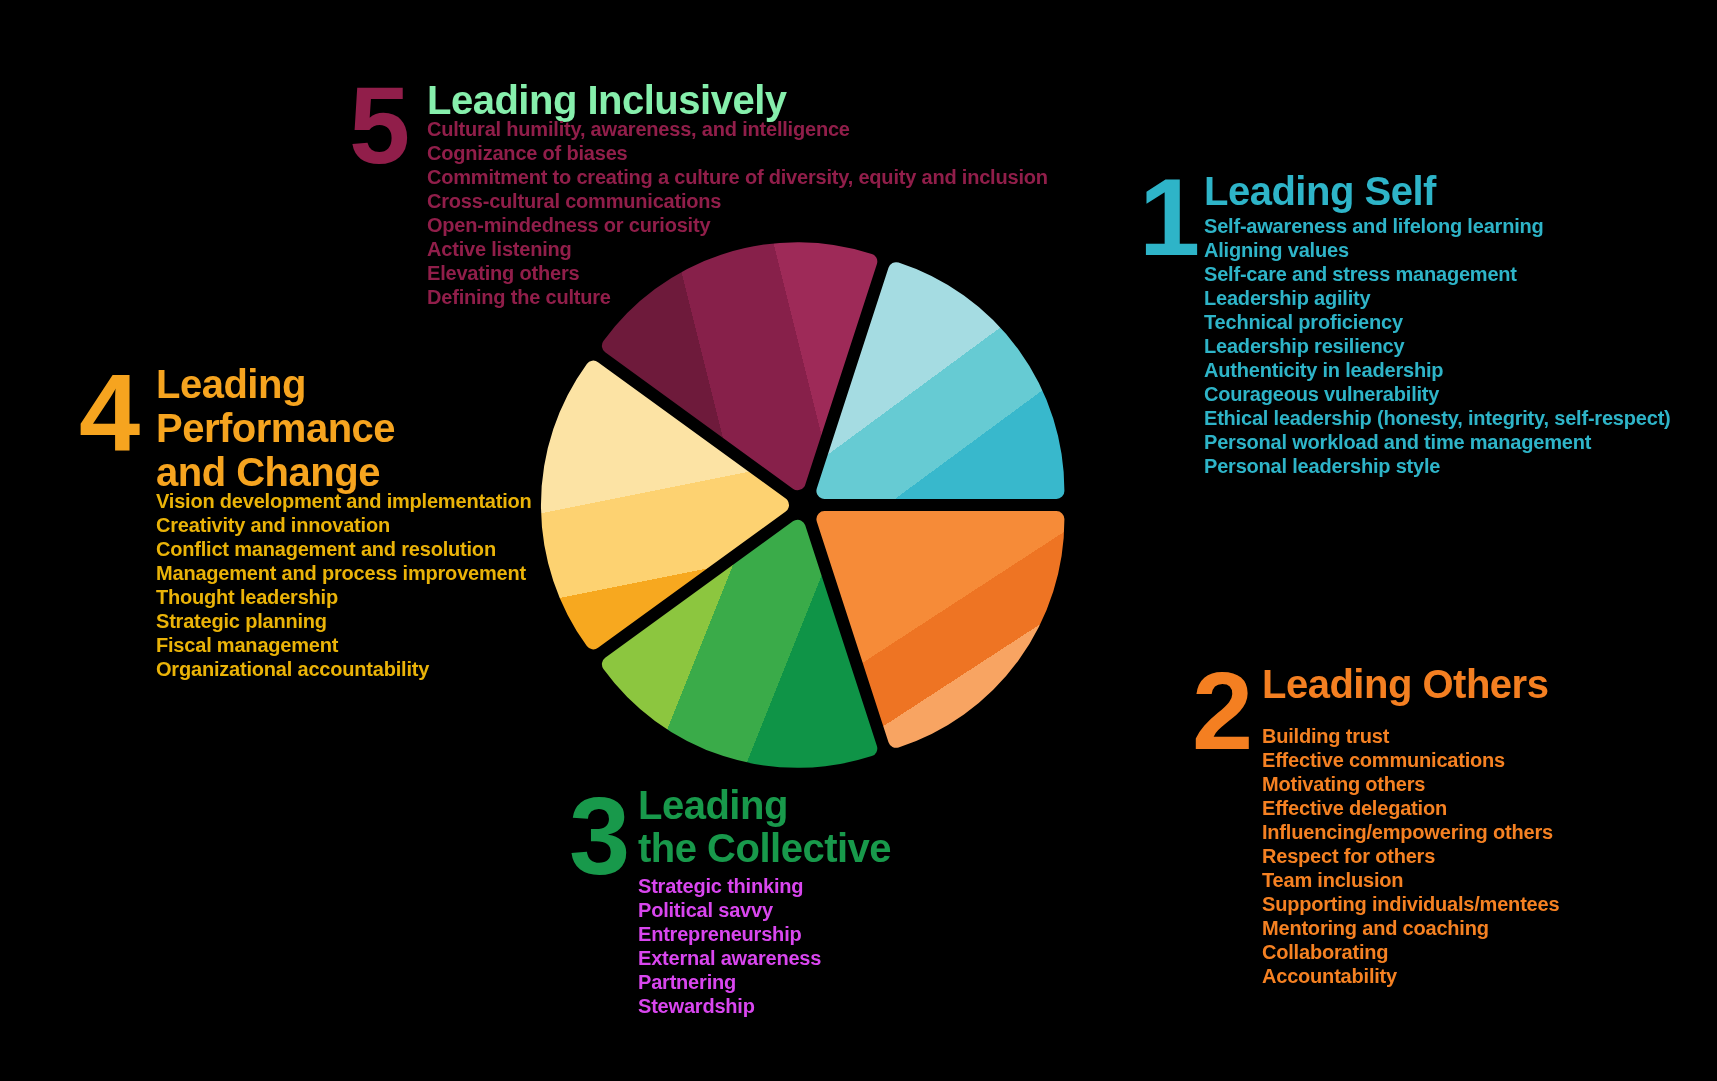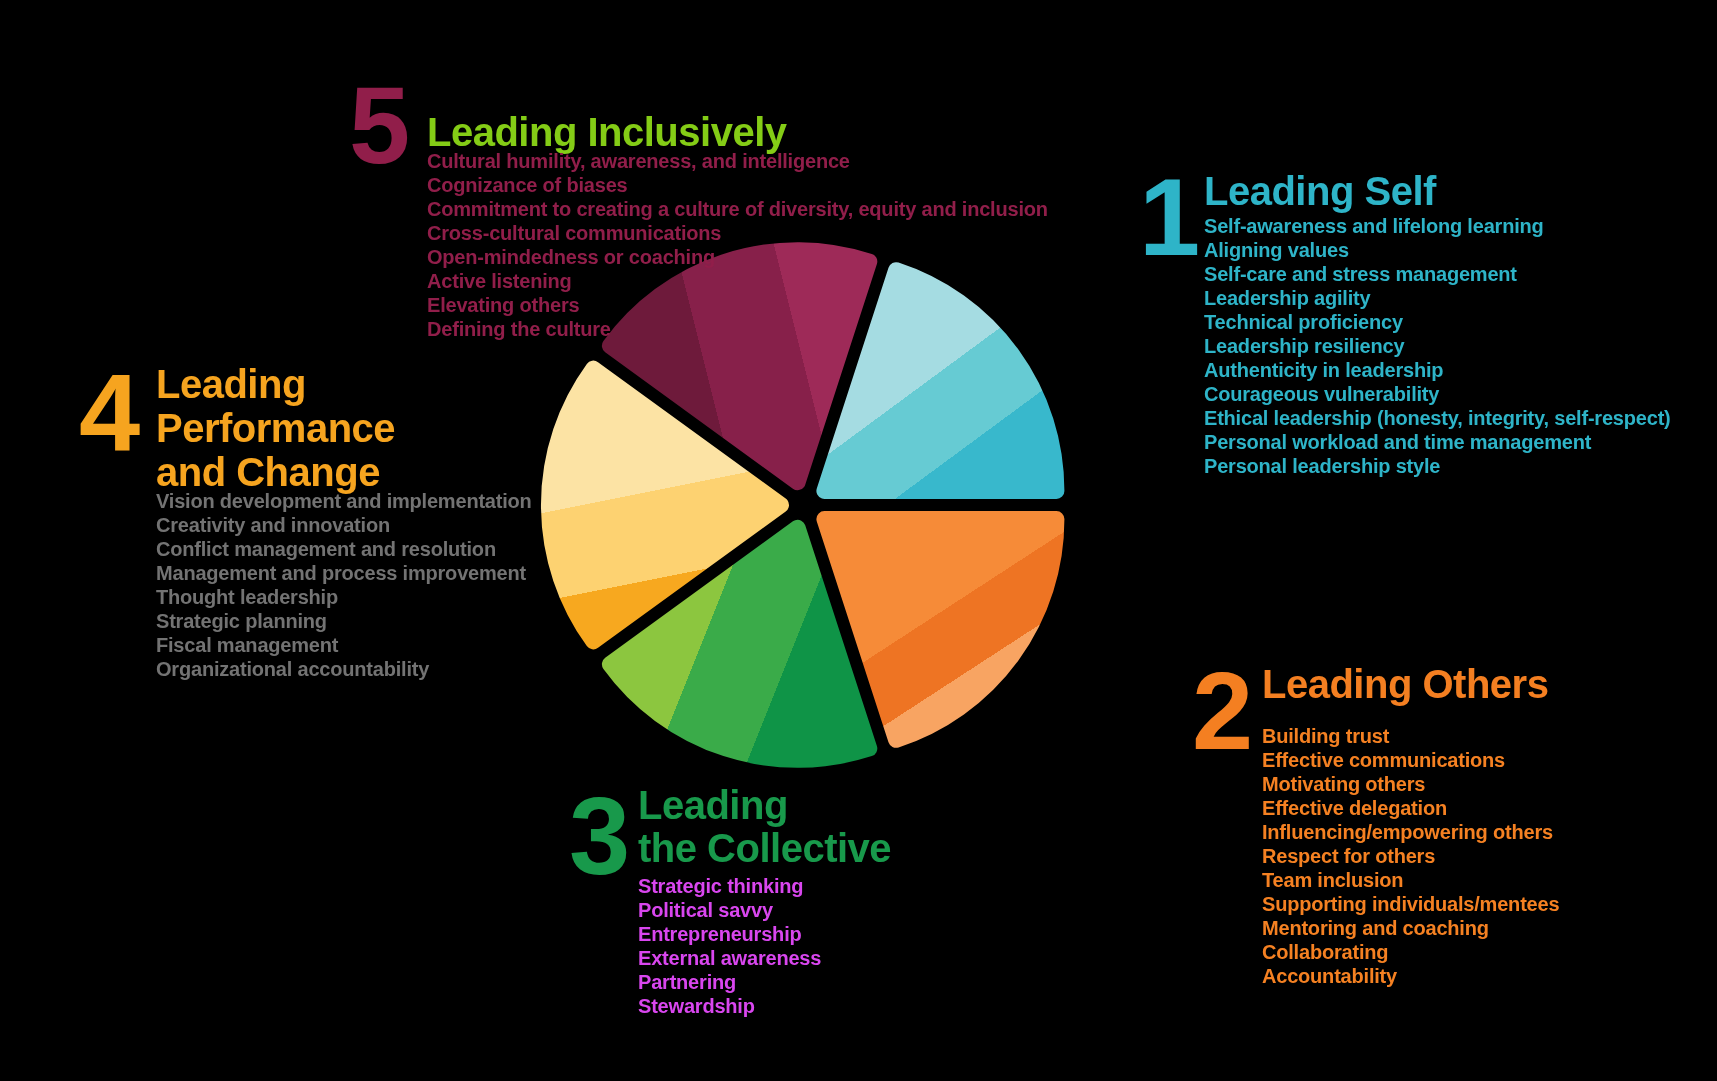--- a/index.html
+++ b/index.html
@@ -185,43 +185,43 @@
 </div>
 
 <div>
   <div class="sec-num" id="num-3" style="color: rgb(246, 164, 31);">4</div>
   <div class="sec-col" id="col-3">
     <div class="sec-title" style="color: rgb(246, 164, 31);">
         <div>Leading</div>
         <div>Performance</div>
         <div>and Change</div>
       </div>
-    <div class="sec-items" style="color: #737373;">
+    <div class="sec-items" style="color: #eab308;">
         <div>Vision development and implementation</div>
         <div>Creativity and innovation</div>
         <div>Conflict management and resolution</div>
         <div>Management and process improvement</div>
         <div>Thought leadership</div>
         <div>Strategic planning</div>
         <div>Fiscal management</div>
         <div>Organizational accountability</div>
       </div>
   </div>
 </div>
 
 <div>
   <div class="sec-num" id="num-4" style="color: rgb(145, 30, 74);">5</div>
   <div class="sec-col" id="col-4">
-    <div class="sec-title" style="color: #84cc16; margin-top: 32px;">
+    <div class="sec-title" style="color: #86efac;">
         <div>Leading Inclusively</div>
       </div>
     <div class="sec-items" style="color: rgb(145, 30, 74);">
         <div>Cultural humility, awareness, and intelligence</div>
         <div>Cognizance of biases</div>
         <div>Commitment to creating a culture of diversity, equity and inclusion</div>
         <div>Cross-cultural communications</div>
-        <div>Open-mindedness or coaching</div>
+        <div>Open-mindedness or curiosity</div>
         <div>Active listening</div>
         <div>Elevating others</div>
         <div>Defining the culture</div>
       </div>
   </div>
 </div>
 
 </body></html>

